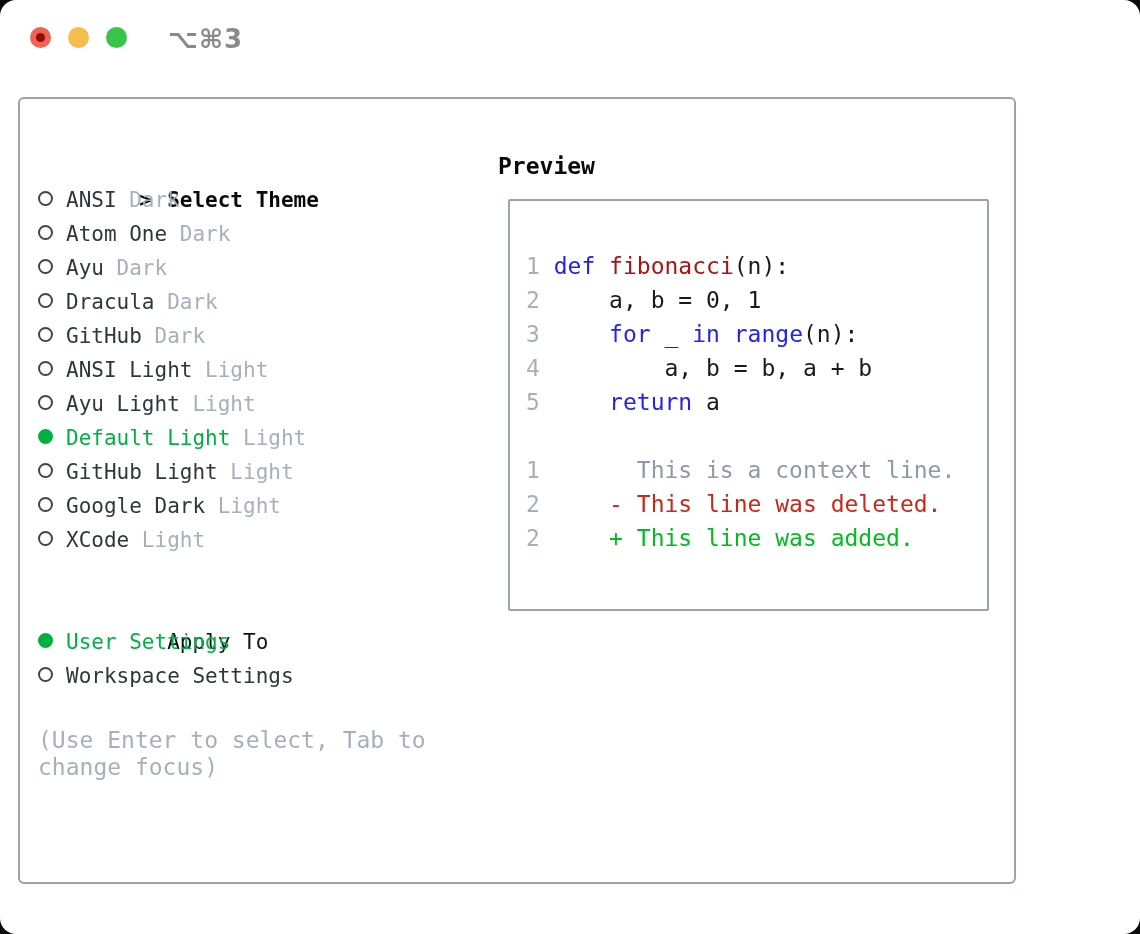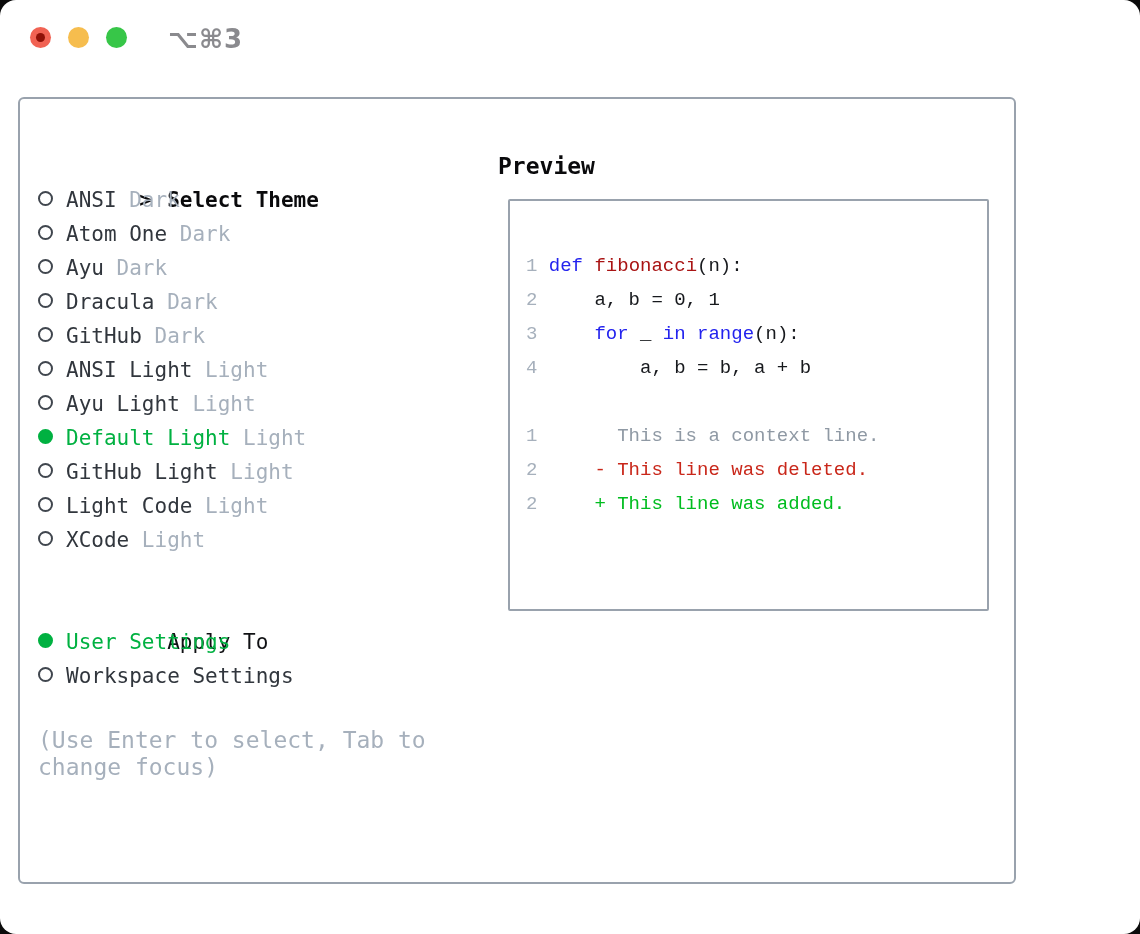--- a/index.html
+++ b/index.html
@@ -55,21 +55,21 @@
   .preview-label{
     position:absolute;left:478px;top:50px;font-size:23px;line-height:34px;
     font-weight:700;color:#0a0a0c;
   }
   .preview-box{
     position:absolute;left:488px;top:100px;width:477px;height:408px;
     border:2px solid var(--c-border);border-radius:2px;background:#fff;
     overflow:hidden;
   }
   .code{padding:48px 0 0 16px;}
-  .cline{white-space:pre;line-height:34px;height:34px;font-size:19px;color:#17191d;font-family:Liberation Mono, monospace;}
+  .cline{white-space:pre;line-height:34px;height:34px;font-size:23px;color:#17191d;}
   .lnum{color:var(--c-muted);margin-right:1ch;}
   .tok-kw{color:var(--c-keyword);}
   .tok-fn{color:var(--c-function);}
   .diff-context{color:var(--c-context);margin-top:37px;}
   .diff-deleted{color:var(--c-deleted);}
   .diff-added{color:var(--c-added);}
 </style>
 </head>
 <body>
 
@@ -94,21 +94,21 @@
       <div id="theme-list">
           <div class="row theme-row"><span class="marker"><i class="radio"></i></span><span class="t-name">ANSI</span><span class="t-var"> Dark</span></div>
           <div class="row theme-row"><span class="marker"><i class="radio"></i></span><span class="t-name">Atom One</span><span class="t-var"> Dark</span></div>
           <div class="row theme-row"><span class="marker"><i class="radio"></i></span><span class="t-name">Ayu</span><span class="t-var"> Dark</span></div>
           <div class="row theme-row"><span class="marker"><i class="radio"></i></span><span class="t-name">Dracula</span><span class="t-var"> Dark</span></div>
           <div class="row theme-row"><span class="marker"><i class="radio"></i></span><span class="t-name">GitHub</span><span class="t-var"> Dark</span></div>
           <div class="row theme-row"><span class="marker"><i class="radio"></i></span><span class="t-name">ANSI Light</span><span class="t-var"> Light</span></div>
           <div class="row theme-row"><span class="marker"><i class="radio"></i></span><span class="t-name">Ayu Light</span><span class="t-var"> Light</span></div>
           <div class="row theme-row selected"><span class="marker"><i class="radio"></i></span><span class="t-name">Default Light</span><span class="t-var"> Light</span></div>
           <div class="row theme-row"><span class="marker"><i class="radio"></i></span><span class="t-name">GitHub Light</span><span class="t-var"> Light</span></div>
-          <div class="row theme-row"><span class="marker"><i class="radio"></i></span><span class="t-name">Light Code</span><span class="t-var"> Light</span></div>
+          <div class="row theme-row"><span class="marker"><i class="radio"></i></span><span class="t-name">Google Dark</span><span class="t-var"> Light</span></div>
           <div class="row theme-row"><span class="marker"><i class="radio"></i></span><span class="t-name">XCode</span><span class="t-var"> Light</span></div>
         </div>
 
       <div class="row blank"></div>
 
       <div class="row">
         <span class="marker"></span><span class="apply-title">Apply To</span>
       </div>
 
       <div id="apply-list">
@@ -122,20 +122,21 @@
     </div>
 
     <div class="preview-label">Preview</div>
 
     <div class="preview-box">
       <div class="code" id="code-block">
           <div class="cline"><span class="lnum">1</span><span class="ltext"><span class="tok-kw">def</span><span> </span><span class="tok-fn">fibonacci</span><span>(n):</span></span></div>
           <div class="cline"><span class="lnum">2</span><span class="ltext"><span>    a, b = 0, 1</span></span></div>
           <div class="cline"><span class="lnum">3</span><span class="ltext"><span>    </span><span class="tok-kw">for</span><span> _ </span><span class="tok-kw">in</span><span> </span><span class="tok-kw">range</span><span>(n):</span></span></div>
           <div class="cline"><span class="lnum">4</span><span class="ltext"><span>        a, b = b, a + b</span></span></div>
+          <div class="cline"><span class="lnum">5</span><span class="ltext"><span>    </span><span class="tok-kw">return</span><span> a</span></span></div>
           <div class="cline"></div>
           <div class="cline"><span class="lnum">1</span><span class="ltext diff-context">      This is a context line.</span></div>
           <div class="cline"><span class="lnum">2</span><span class="ltext diff-deleted">    - This line was deleted.</span></div>
           <div class="cline"><span class="lnum">2</span><span class="ltext diff-added">    + This line was added.</span></div>
         </div>
     </div>
 
   </div>
 </div>
 

